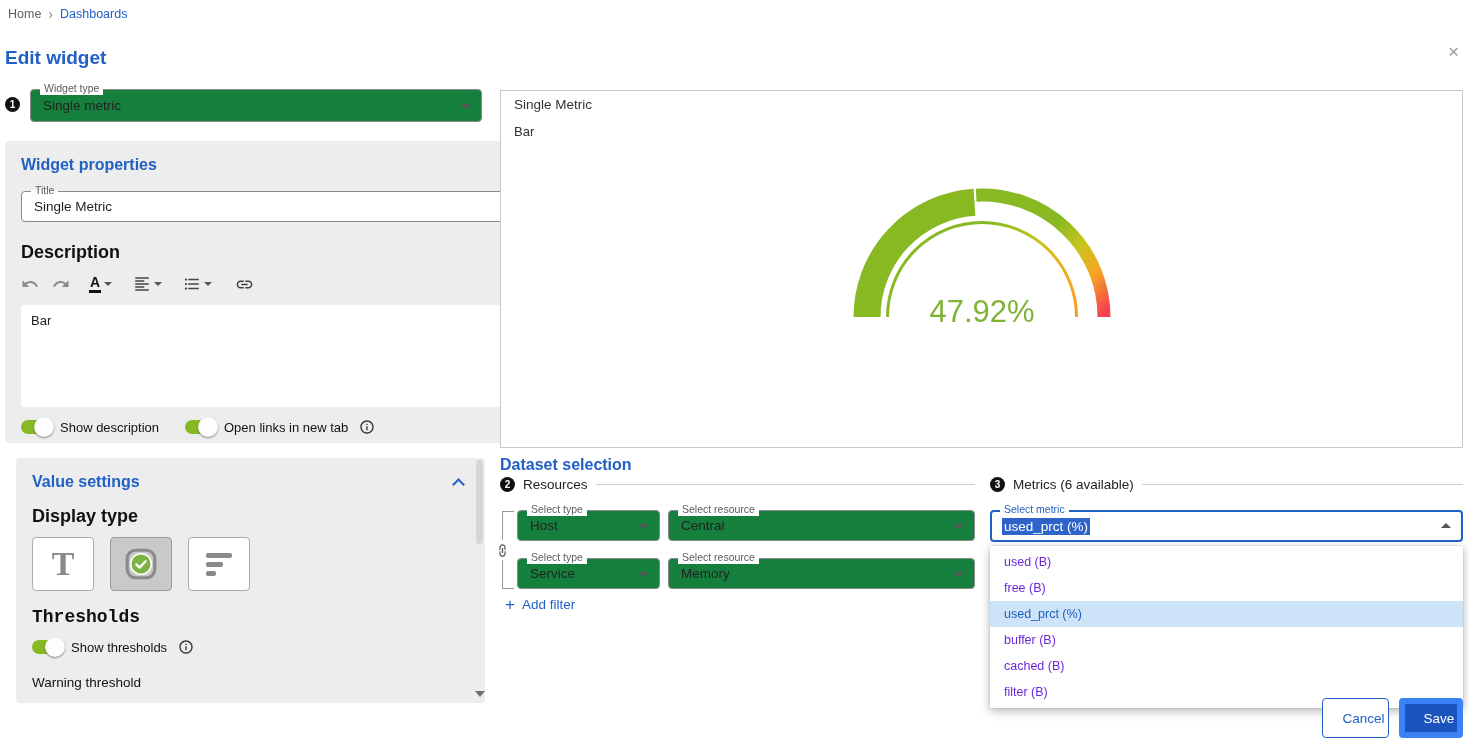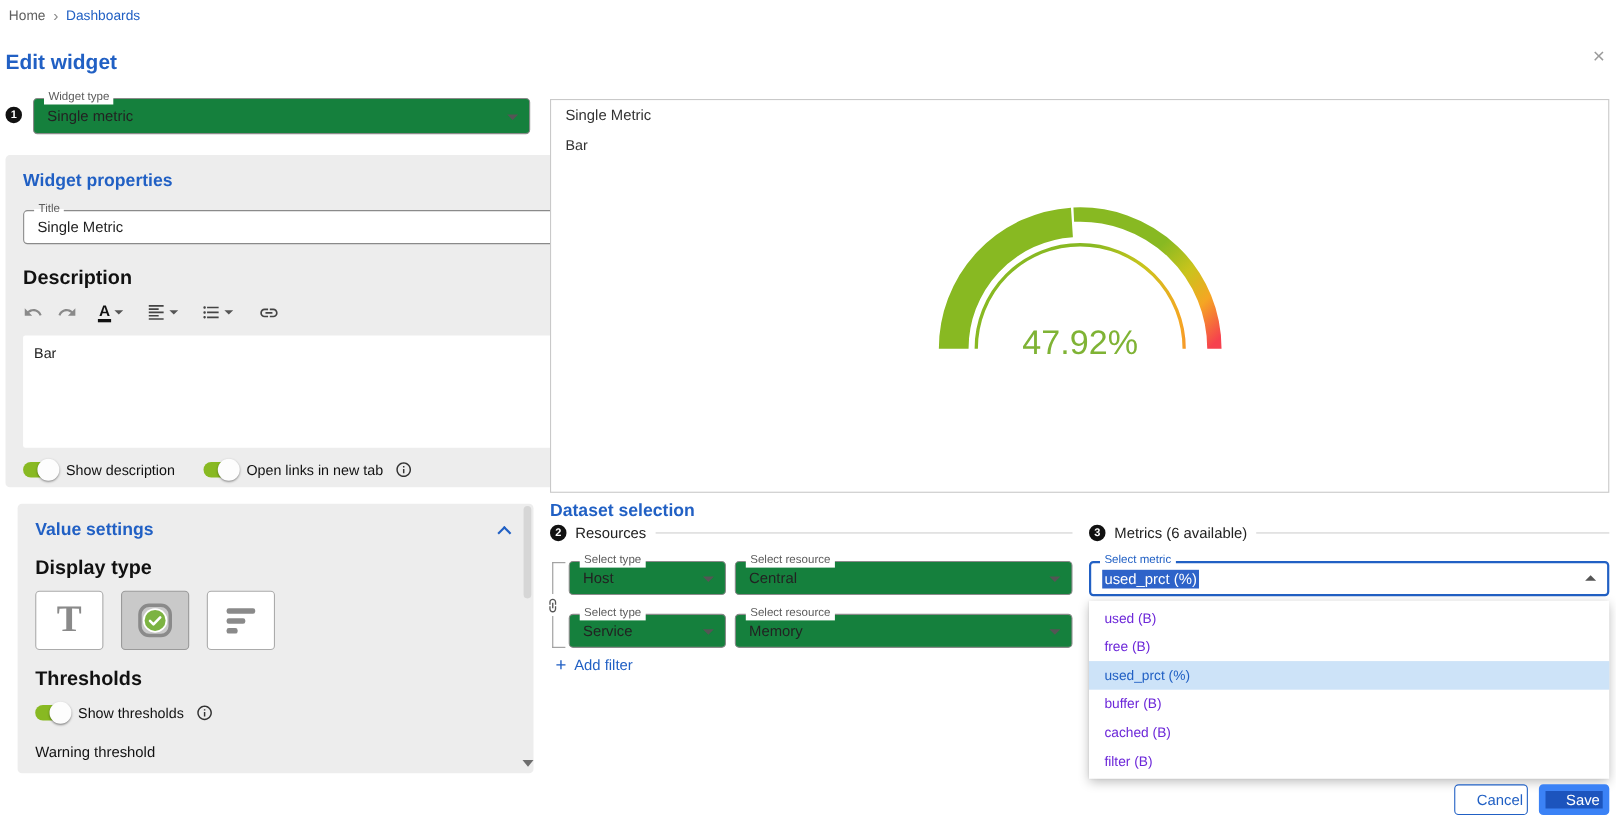--- a/index.html
+++ b/index.html
@@ -106,21 +106,21 @@
   .metric-select .flabel{position:absolute;top:-8px;left:8px;background:#fff;padding:0 4px;
                          font-size:10.5px;color:var(--blue);line-height:1.1;}
   .hl{background:#2e63c9;color:#fff;padding:1px 2px;}
 
   .menu{position:absolute;left:990px;top:546px;width:473px;background:#fff;padding:3px 0;
         box-shadow:0 3px 10px rgba(0,0,0,.28), 0 0 2px rgba(0,0,0,.18);}
   .opt{height:26px;line-height:26px;padding-left:14px;font-size:12.5px;color:#6d28d9;cursor:pointer;}
   .opt.selected{background:#cde3f8;color:var(--blue);}
 
   
-  .btn{position:absolute;top:713px;height:28px;border-radius:4px;font-size:13.5px;font-weight:500;
+  .btn{position:absolute;top:698px;height:40px;border-radius:4px;font-size:13.5px;font-weight:500;
        display:flex;align-items:center;justify-content:center;cursor:pointer;padding-left:16px;}
   .btn-cancel{left:1322px;width:67px;background:#fff;border:1px solid var(--blue);color:var(--blue);}
   .btn-save{left:1399px;width:64px;background:#1c54bd;border:6px solid #3b82f6;color:#fff;}
 
   svg{display:block;}
 </style>
 </head>
 <body>
 
 <div id="app">
@@ -232,21 +232,21 @@
       </div>
       <div class="dbtn">
         <span class="bar-icon">
           <i style="width:26px;"></i>
             <i style="width:17px;"></i>
             <i style="width:10px;"></i>
         </span>
       </div>
     </div>
 
-    <div class="section-label" style="margin-top:16px;">Thresholds</div>
+    <div class="section-label" style="margin-top:16px;font-family:Liberation Mono, monospace;">Thresholds</div>
 
     <div class="toggle-row">
       <span class="toggle">
           <span class="knob"></span>
         </span>
       <span class="toggle-label">Show thresholds</span>
       <span class="info-icon">
         <svg width="16" height="16" viewBox="0 0 24 24">
             <path fill="#333" d="M11 7h2v2h-2zm0 4h2v6h-2zm1-9C6.48 2 2 6.48 2 12s4.48 10 10 10 10-4.48 10-10S17.52 2 12 2zm0 18c-4.41 0-8-3.59-8-8s3.59-8 8-8 8 3.59 8 8-3.59 8-8 8z"></path>
           </svg>

